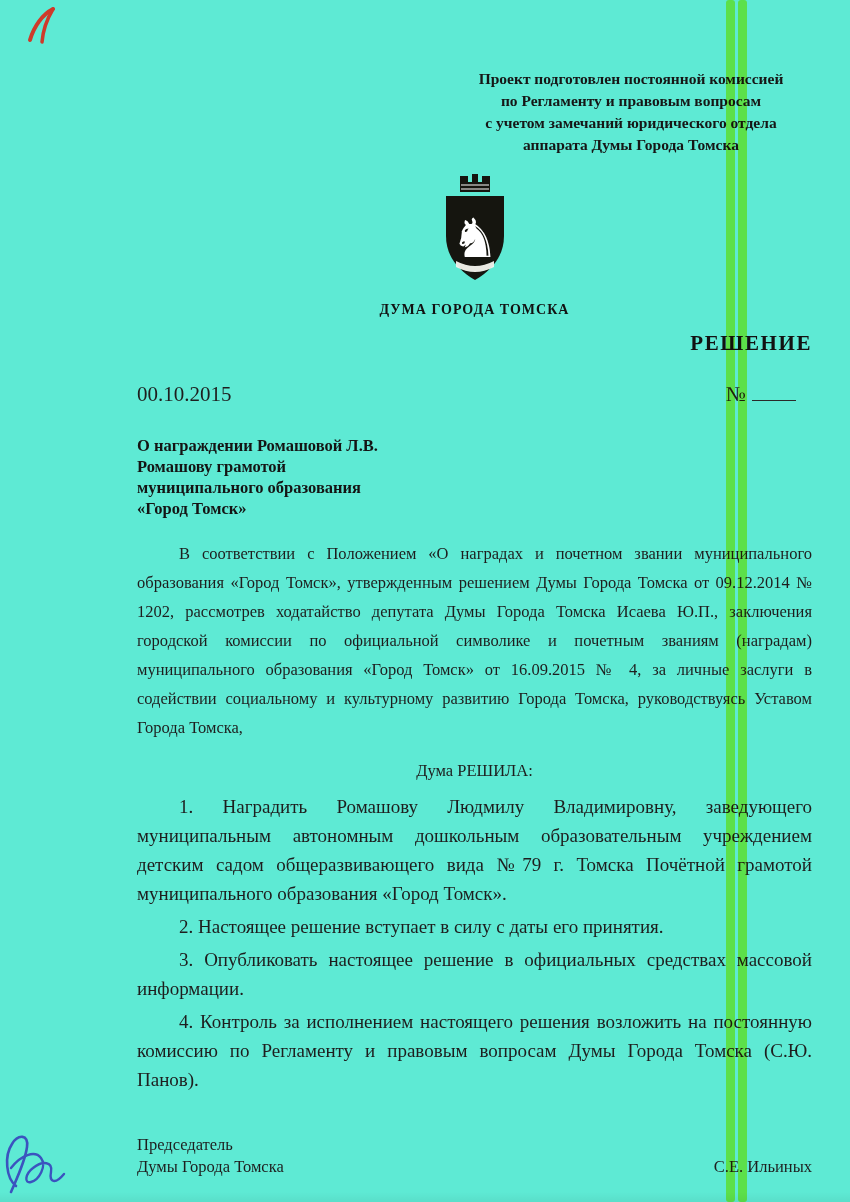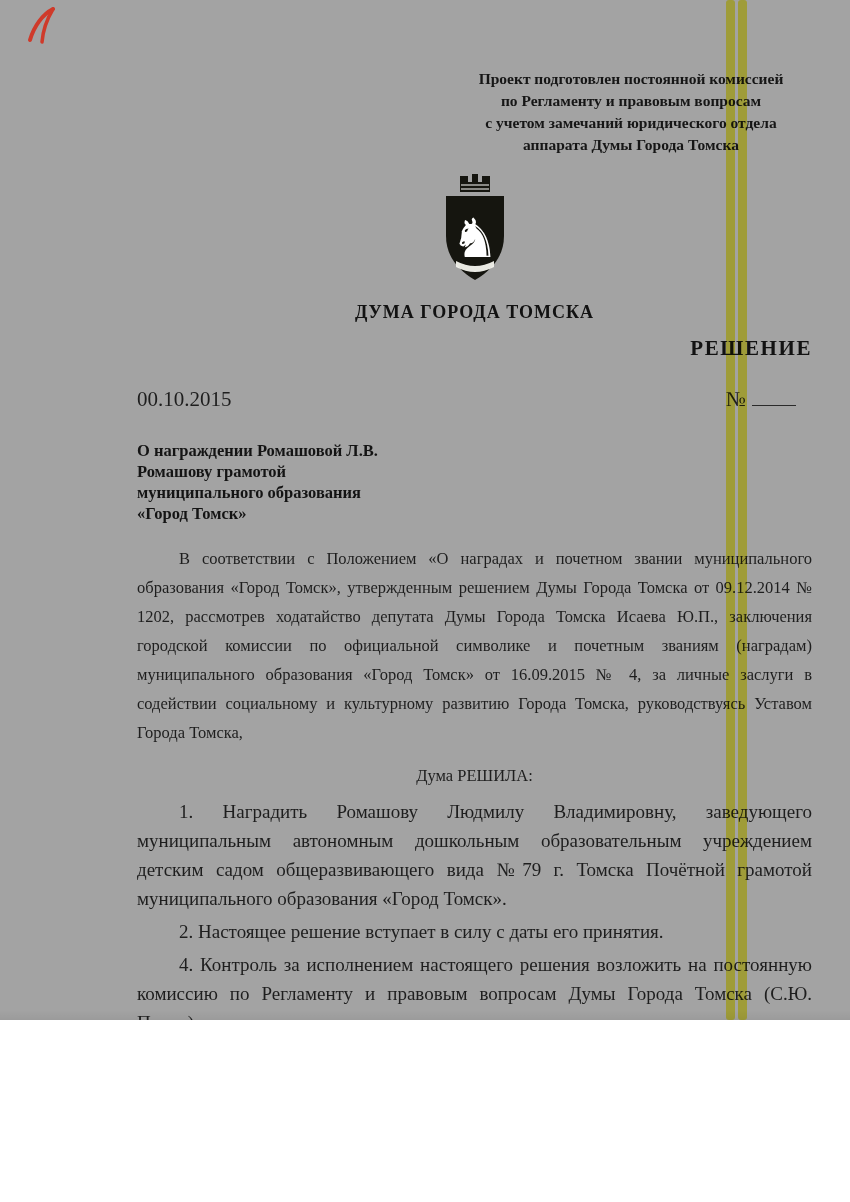--- a/index.html
+++ b/index.html
@@ -1,19 +1,19 @@
 <!DOCTYPE html>
 <html><head>
 <meta charset="utf-8">
 <style>
   html,body{margin:0;padding:0;}
   .page{
     position:relative;
-    width:850px;height:1020px;
-    background:#a3a3a3;
+    width:850px;height:1202px;
+    background:#5eead4;
     overflow:hidden;
     font-family:"Liberation Serif", serif;
     color:#1e1e1e;
   }
   .content{
     position:absolute;left:137px;top:0;width:675px;
   }
   .approval{
     margin:68px 0 0 auto;
     width:362px;
@@ -22,21 +22,21 @@
     font-size:15.5px;
     line-height:22px;
     color:#161616;
   }
   .emblem-wrap{
     width:92px;margin:10px auto 0;display:block;text-align:center;
   }
   .title{
     margin:14px 0 0;
     text-align:center;
-    font-size:18px;font-weight:bold;letter-spacing:1px;color:#121212;
+    font-size:14px;font-weight:bold;letter-spacing:1px;color:#121212;
   }
   .doctype{
     margin:13px 0 0;
     text-align:right;
     font-size:21px;font-weight:bold;letter-spacing:1.6px;color:#121212;
   }
   .meta-row{
     margin-top:26px;
     display:flex;justify-content:space-between;align-items:flex-start;
     font-size:21px;
@@ -132,20 +132,21 @@
       <div>муниципального образования</div>
       <div>«Город Томск»</div>
     </div>
 
     <p class="preamble">В соответствии с Положением «О наградах и почетном звании муниципального образования «Город Томск», утвержденным решением Думы Города Томска от 09.12.2014 № 1202, рассмотрев ходатайство депутата Думы Города Томска Исаева Ю.П., заключения городской комиссии по официальной символике и почетным званиям (наградам) муниципального образования «Город Томск» от 16.09.2015 № 4, за личные заслуги в содействии социальному и культурному развитию Города Томска, руководствуясь Уставом Города Томска,</p>
 
     <div class="resolution">Дума РЕШИЛА:</div>
 
     <p class="item">1. Наградить Ромашову Людмилу Владимировну, заведующего муниципальным автономным дошкольным образовательным учреждением детским садом общеразвивающего вида №79 г. Томска Почётной грамотой муниципального образования «Город Томск».</p>
     <p class="item">2. Настоящее решение вступает в силу с даты его принятия.</p>
+    <p class="item">3. Опубликовать настоящее решение в официальных средствах массовой информации.</p>
     <p class="item">4. Контроль за исполнением настоящего решения возложить на постоянную комиссию по Регламенту и правовым вопросам Думы Города Томска (С.Ю. Панов).</p>
 
     <div class="signature-row">
       <div>
         <div>Председатель</div>
         <div>Думы Города Томска</div>
       </div>
       <div>С.Е. Ильиных</div>
     </div>
 

